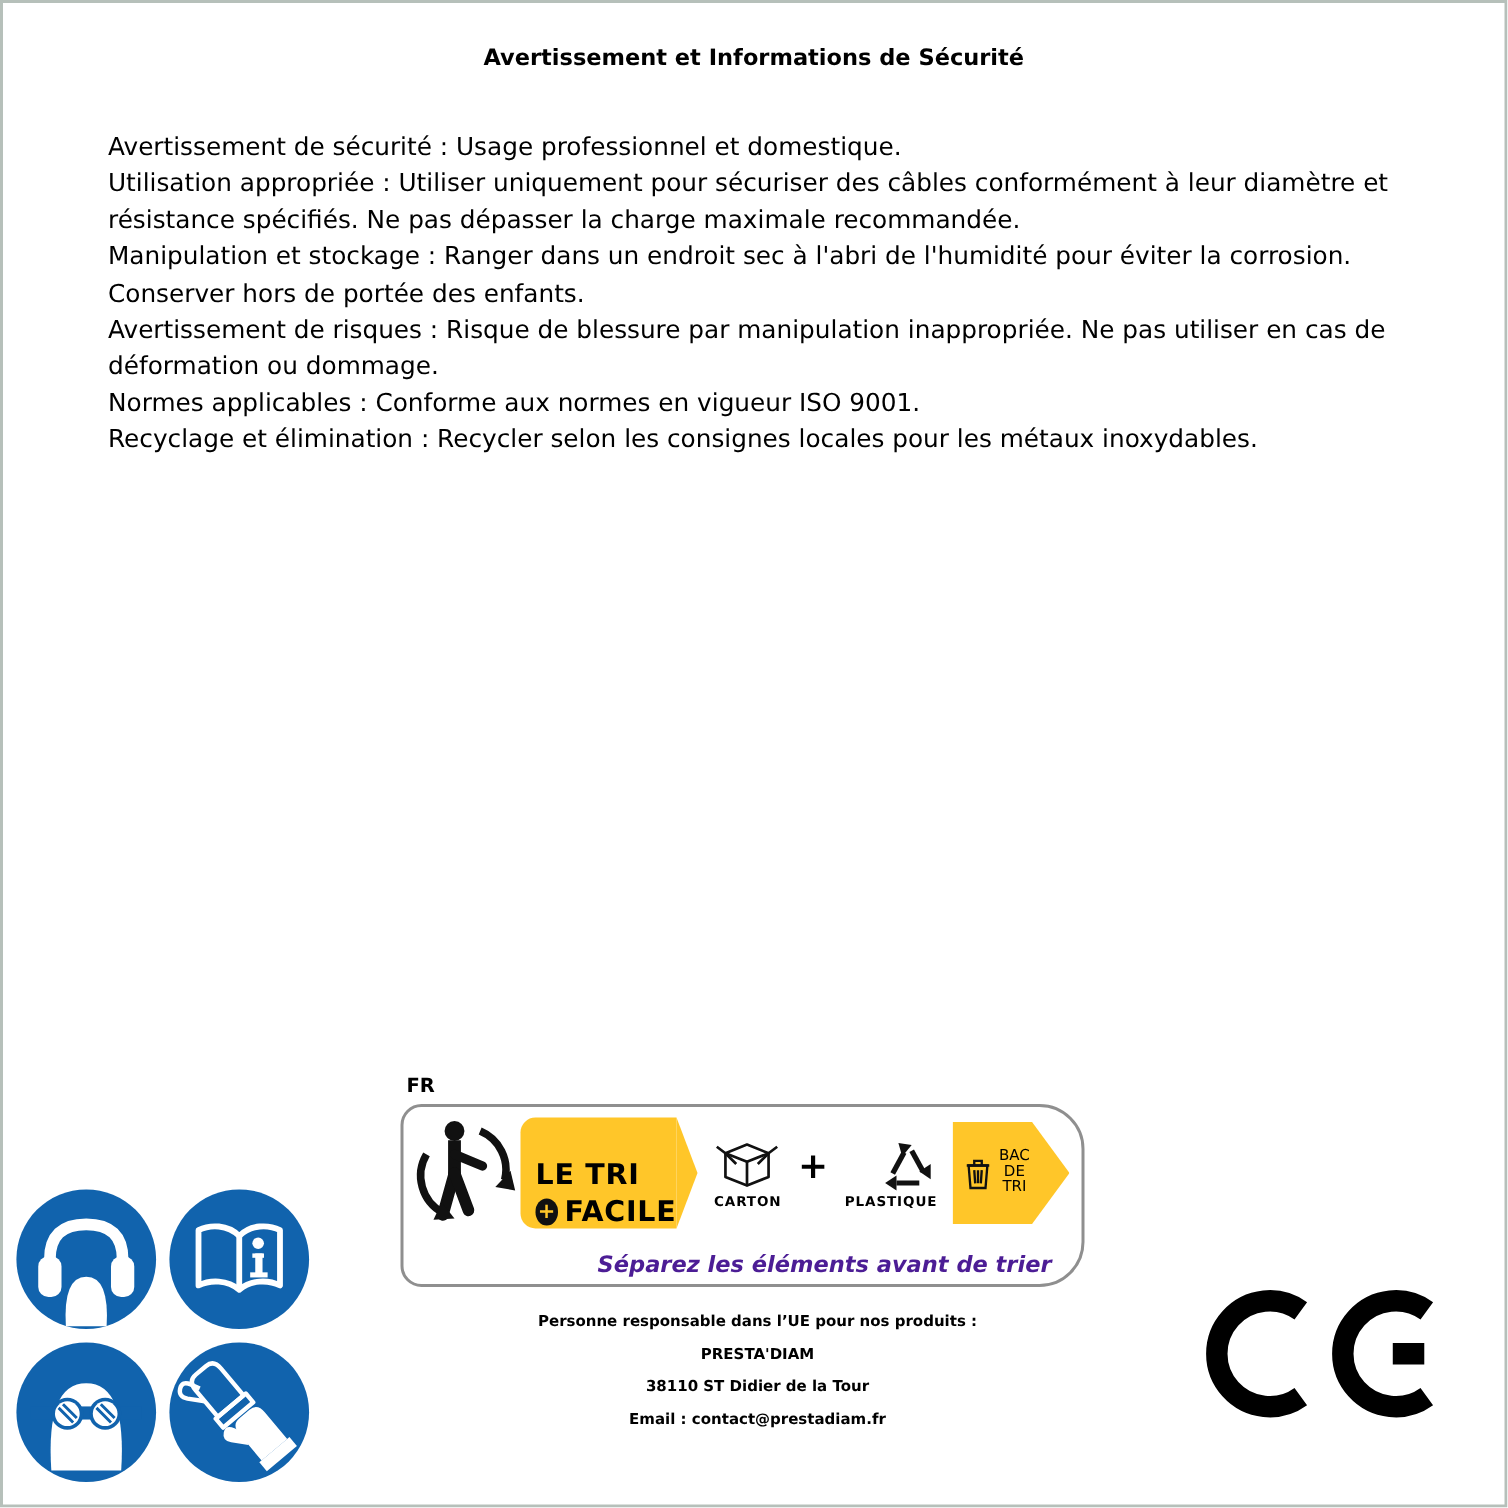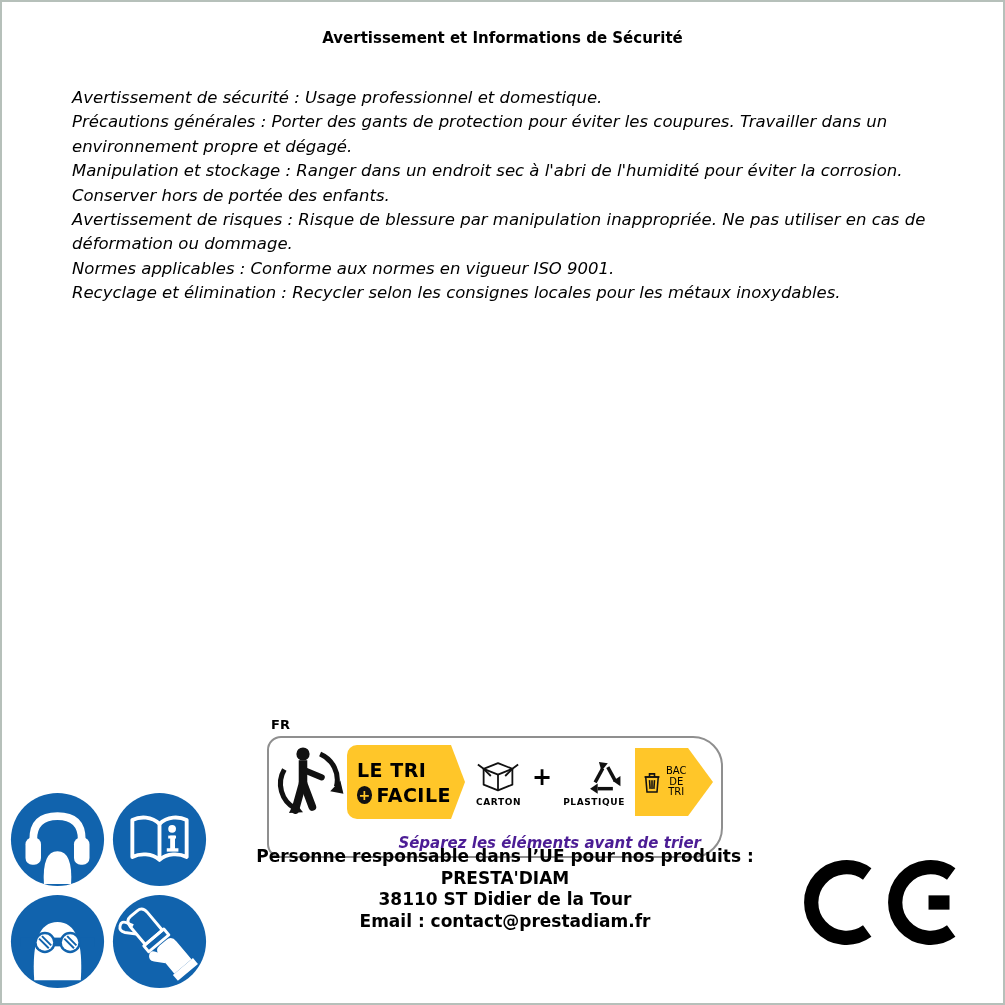--- a/index.html
+++ b/index.html
@@ -10,42 +10,42 @@
     font-family:"DejaVu Sans","Liberation Sans",sans-serif;
   }
   .title {
     position:absolute; top:27px; left:0; width:100%;
     text-align:center; font-size:15px; font-weight:bold;
   }
   .body-text {
     position:absolute; top:84px; left:70px; width:885px;
     font-size:16.5px; line-height:24.4px;
   }
-  .body-text p { margin:0;font-style:italic; }
+  .body-text p { margin:0; }
 
   
   .icons-grid {
     position:absolute; left:7px; top:789px;
     display:grid; grid-template-columns:repeat(2,97px); gap:5px;
   }
   .sicon svg { display:block; width:97px; height:97px; }
 
   
   .fr-label { position:absolute; left:269px; top:715px; font-size:13px; font-weight:bold; }
   .triman-box {
     position:absolute; left:265px; top:734px; width:456px; height:122px;
     background:#fff; border:2px solid #8f8f8f; border-radius:14px 30px 30px 14px;
     padding:5px 8px 4px 6px; display:flex; flex-direction:column; justify-content:space-between;
   }
   .triman-row { display:flex; align-items:center; height:78px; }
   .triman-logo svg { display:block; width:70px; height:76px; }
   .yellow-block {
     margin-left:2px; width:104px; height:74px; background:#FFC629;
     border-radius:10px 0 0 10px; display:flex; flex-direction:column;
-    justify-content:center; padding-left:10px; gap:3px;
+    justify-content:flex-end; padding-left:10px; gap:3px;
   }
   .tri-line1 { font-size:19px; font-weight:bold; letter-spacing:.5px; }
   .tri-line2 { display:flex; align-items:center; gap:4px; font-size:19px; font-weight:bold; letter-spacing:.5px; }
   .plus-badge {
     display:inline-flex; align-items:center; justify-content:center;
     width:18px; height:18px; border-radius:50%; background:#111;
     color:#FFC629; font-size:14px; font-weight:bold; line-height:1;
   }
   .yellow-chev { width:0; height:0; border-top:37px solid transparent; border-bottom:37px solid transparent; border-left:14px solid #FFC629; }
   .white-mid { flex:1; display:flex; align-items:center; justify-content:center; gap:11px; height:74px; }
@@ -58,39 +58,39 @@
     display:flex; align-items:center; padding-left:7px; gap:4px; flex:none;
   }
   .bac-text { font-size:10px; font-weight:normal; line-height:10.5px; text-align:center; }
   .triman-footer {
     text-align:right; padding-right:12px; font-style:italic; font-weight:bold;
     font-size:15px; color:#4c1d95; line-height:18px;
   }
 
   
   .address {
-    position:absolute; left:253px; top:844px; width:500px;
-    text-align:center; font-weight:bold; font-size:17px; line-height:21.5px;
+    position:absolute; left:253px; top:869px; width:500px;
+    text-align:center; font-weight:bold; font-size:10px; line-height:21.5px;
   }
   .address div { white-space:nowrap; }
 
   
   .ce-mark { position:absolute; left:798px; top:850px; }
   .ce-mark svg { display:block; }
 </style>
 </head>
 <body>
 
 <div class="page">
 
   <div class="title">Avertissement et Informations de Sécurité</div>
 
   <div class="body-text">
     <p>Avertissement de sécurité : Usage professionnel et domestique.</p>
-    <p>Précautions générales : Porter des gants de protection pour éviter les coupures. Travailler dans un environnement propre et dégagé.</p>
+    <p>Utilisation appropriée : Utiliser uniquement pour sécuriser des câbles conformément à leur diamètre et résistance spécifiés. Ne pas dépasser la charge maximale recommandée.</p>
     <p>Manipulation et stockage : Ranger dans un endroit sec à l'abri de l'humidité pour éviter la corrosion. Conserver hors de portée des enfants.</p>
     <p>Avertissement de risques : Risque de blessure par manipulation inappropriée. Ne pas utiliser en cas de déformation ou dommage.</p>
     <p>Normes applicables : Conforme aux normes en vigueur ISO 9001.</p>
     <p>Recyclage et élimination : Recycler selon les consignes locales pour les métaux inoxydables.</p>
   </div>
 
   <div class="icons-grid">
 
     <div class="sicon">
       <svg viewBox="0 0 100 100">

